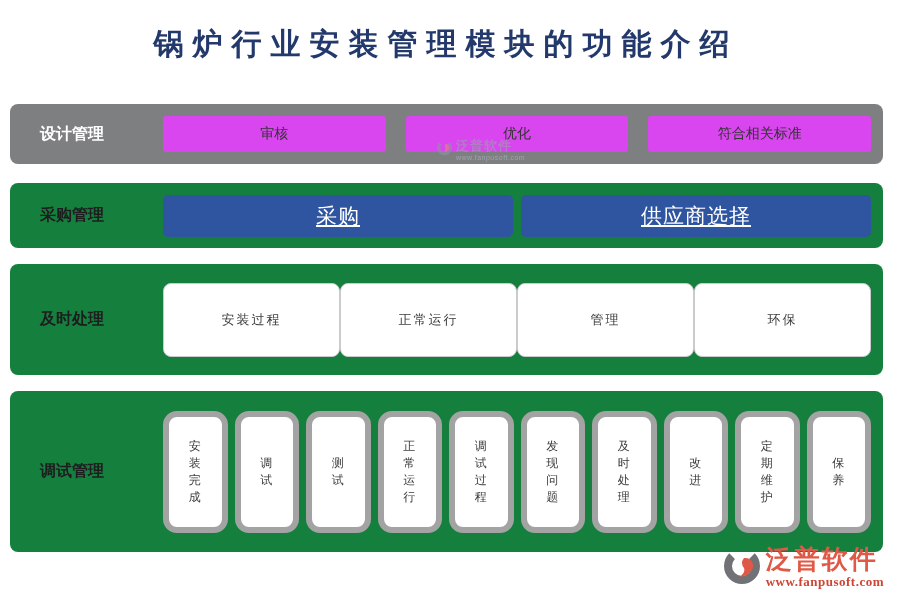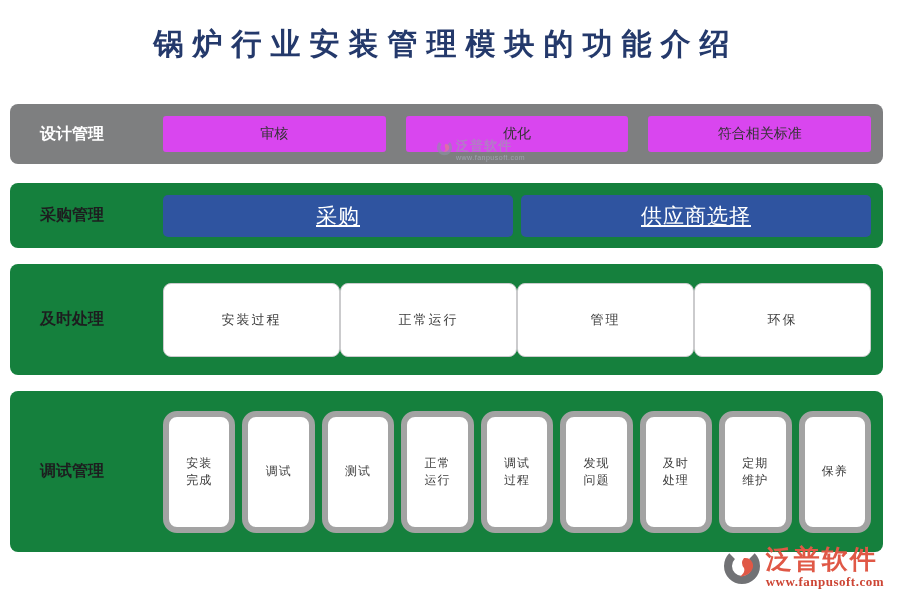--- a/index.html
+++ b/index.html
@@ -93,20 +93,21 @@
   <div class="row row-light r4" style="top:391px;height:161px;">
     <div class="row-label">调试管理</div>
     <div class="row-btns">
       <div class="btn">安装完成</div>
       <div class="btn">调试</div>
       <div class="btn">测试</div>
       <div class="btn">正常运行</div>
       <div class="btn">调试过程</div>
       <div class="btn">发现问题</div>
       <div class="btn">及时处理</div>
+      <div class="btn">改进</div>
       <div class="btn">定期维护</div>
       <div class="btn">保养</div>
     </div>
   </div>
 
   <div class="watermark">
     <span>
       <svg class="logo-svg" width="17" height="17" viewBox="0 0 40 40">
         <path d="M38 20 A18 18 0 1 1 20 2 L20 10 A10 10 0 1 0 30 20 Z" fill="#8d93a3" transform="rotate(-45 20 20)"></path>
         <path d="M22 12 a8 8 0 0 1 9 9 c-1 6-7 9-13 10 4-4 5-6 4-9 a8 8 0 0 1 0 -10 Z" fill="#e08a7c"></path>

